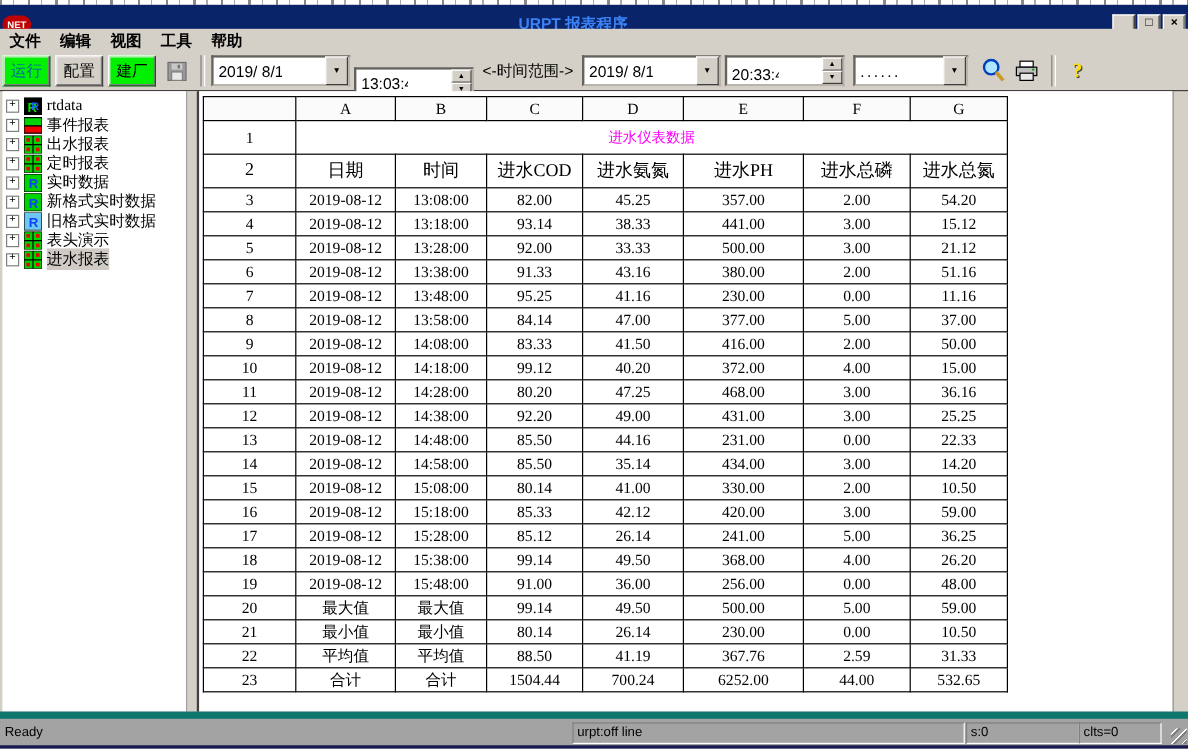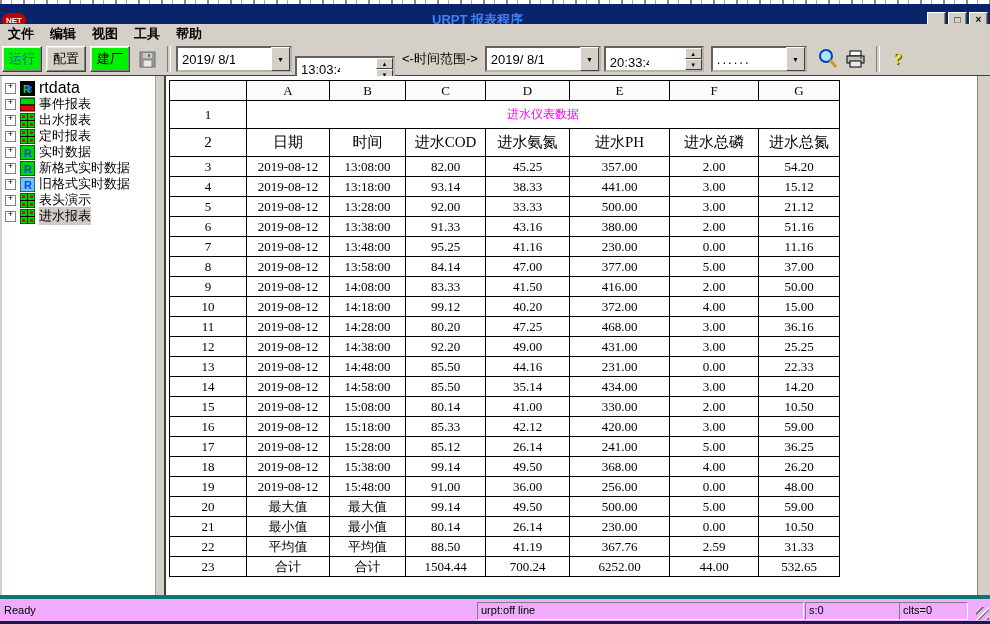--- a/index.html
+++ b/index.html
@@ -42,36 +42,36 @@
   .tb-icon{width:26px;height:24px;display:flex;align-items:center;justify-content:center;margin-right:2px;}
   .help-q{color:#ffe000;font-weight:bold;font-size:17px;text-shadow:1px 1px 0 #404040;font-family:"Liberation Serif",serif;}
   
   .main{position:absolute;top:76px;left:2px;right:12px;bottom:27px;display:flex;border-right:1px solid #808080;}
   .tree{width:153px;background:#fff;padding-top:4px;overflow:hidden;}
   .tree-item{display:flex;align-items:center;height:16px;margin-left:3px;white-space:nowrap;}
   .expand{width:9px;height:9px;border:1px solid #808080;background:#fff;font-size:9px;line-height:7px;
           text-align:center;margin-right:4px;flex:none;font-family:"Liberation Mono",monospace;}
   .ticon{width:15px;height:15px;margin-right:4px;flex:none;}
   .tlabel{font-size:13px;}
-  .tlabel.mono{font-family:Liberation Sans, sans-serif;font-size:16px;}
+  .tlabel.mono{font-family:Liberation Serif, serif;font-size:13px;}
   .tree-item.sel .tlabel{background:#cfcbc4;}
   .splitter{width:8px;background:#d4d0c8;border-right:2px solid #404040;border-left:1px solid #a0a0a0;}
   .sheet{flex:1;background:#fff;position:relative;overflow:hidden;}
   table.grid{position:absolute;left:3px;top:4px;border-collapse:collapse;table-layout:fixed;
              font-family:"Liberation Serif","DejaVu Serif",serif;}
   table.grid td,table.grid th{border:1px solid #000;text-align:center;padding:0;overflow:hidden;
              white-space:nowrap;font-weight:normal;}
   tr.letters th{height:19px;background:#fbfbfb;font-size:13px;}
   tr.title-row td{height:27px;}
   .sheet-title{color:#f800f8;font-size:12px;}
   tr.head-row td{height:27px;font-size:15px;}
   tr.data-row td{height:19px;font-size:13px;}
   td.rownum{font-size:13px;}
   
-  .statusbar{position:absolute;left:0;right:0;bottom:3px;height:22px;background:#f0abfc;border-top:4px solid #0f766e;text-decoration:underline;}
+  .statusbar{position:absolute;left:0;right:0;bottom:3px;height:22px;background:#a3a3a3;border-top:6px solid #0f766e;text-decoration:underline;}
   .statusbar .ready{position:absolute;left:4px;top:5px;font-size:11px;}
   .spanel{position:absolute;top:3px;height:15px;border:1px solid;border-color:#808080 #fff #fff #808080;
           font-size:11px;padding:1px 0 0 3px;overflow:hidden;white-space:nowrap;}
   .p-conn{left:477px;width:322px;}
   .p-s{left:805px;width:90px;}
   .p-clts{left:899px;width:64px;}
   .grip{position:absolute;right:1px;bottom:1px;width:13px;height:13px;
         background:repeating-linear-gradient(135deg,transparent 0 3px,#fff 3px 4px,#808080 4px 6px);}
   .bottom-edge{position:absolute;left:0;right:0;bottom:0;height:3px;background:#191952;}
 </style>

